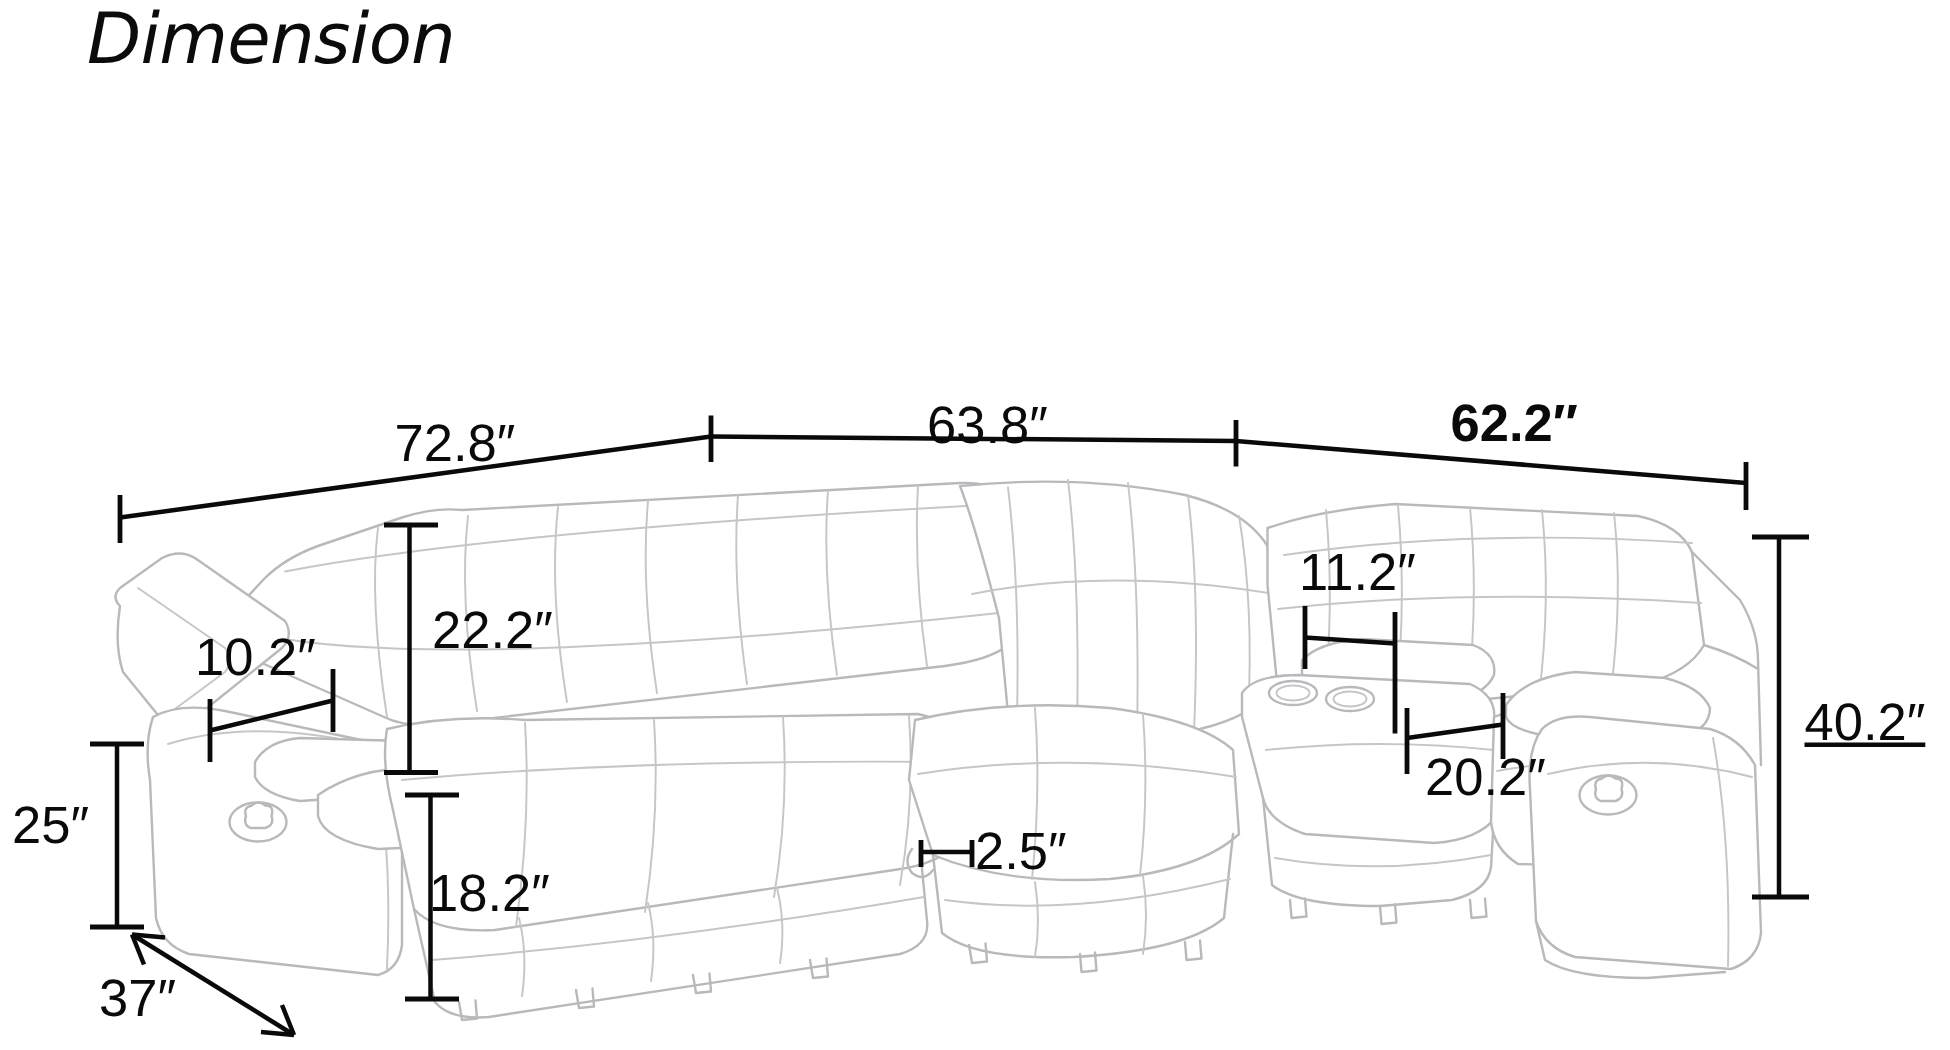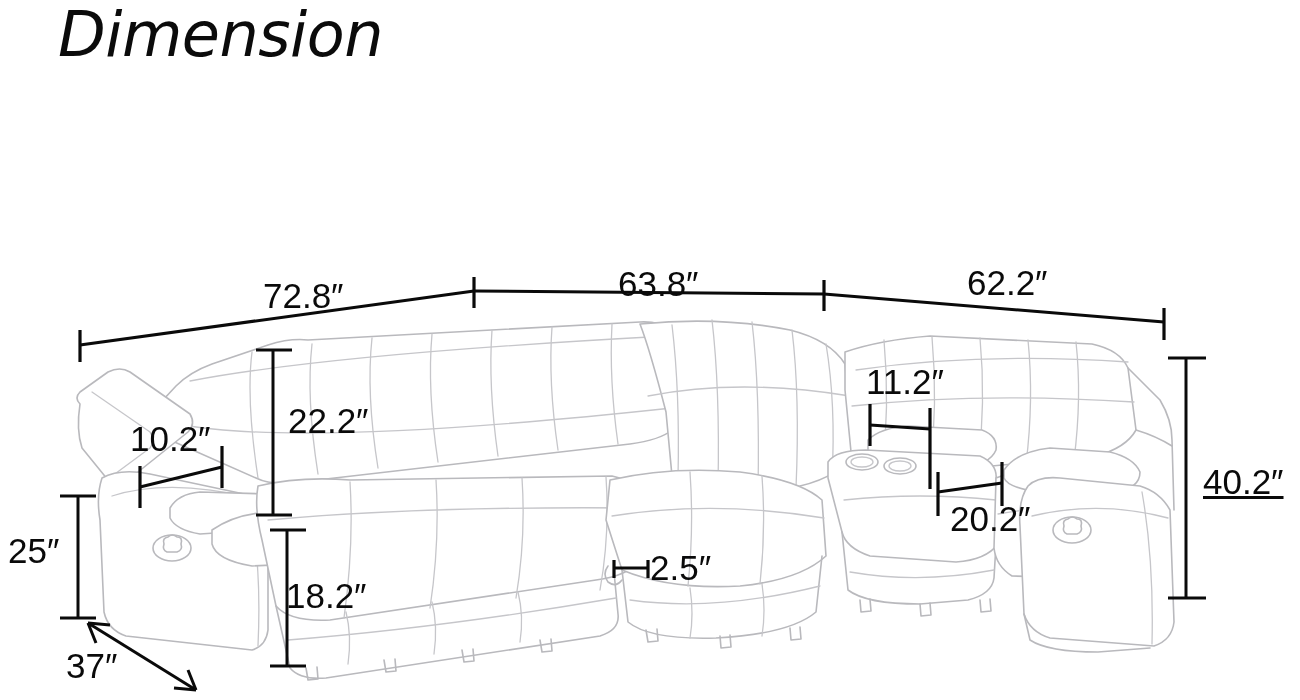--- a/index.html
+++ b/index.html
@@ -20,21 +20,21 @@
     height: 700px;
     background: #ffffff;
   }
   #page-title {
     position: absolute;
     left: 58px;
     top: 2px;
     font-family: "DejaVu Sans", sans-serif;
     font-style: italic;
     font-weight: 400;
-    font-size: 62px;
+    font-size: 47px;
     letter-spacing: -0.5px;
     color: #0b0b0b;
     line-height: 1.05;
     white-space: nowrap;
   }
   #diagram {
     position: absolute;
     left: 0;
     top: 0;
   }
@@ -302,21 +302,21 @@
         <path class="dimt" d="M1168,358 L1206,358"></path>
         <path class="dimt" d="M1168,598 L1206,598"></path>
       </g>
     </g>
   </svg>
 
   <div class="dim-label" style="left:236px; top:278px;margin-left:27px;">72.8″</div>
 
   <div class="dim-label" style="left:618px; top:266px;">63.8″</div>
 
-  <div class="dim-label" style="left:967px; top:265px;">62.2″</div>
+  <div class="dim-label" style="left:967px; top:265px;font-weight:bold;">62.2″</div>
 
   <div class="dim-label" style="left:130px; top:421px;">10.2″</div>
 
   <div class="dim-label" style="left:288px; top:403px;">22.2″</div>
 
   <div class="dim-label" style="left:8px; top:533px;">25″</div>
 
   <div class="dim-label" style="left:66px; top:648px;">37″</div>
 
   <div class="dim-label" style="left:286px; top:578px;">18.2″</div>

